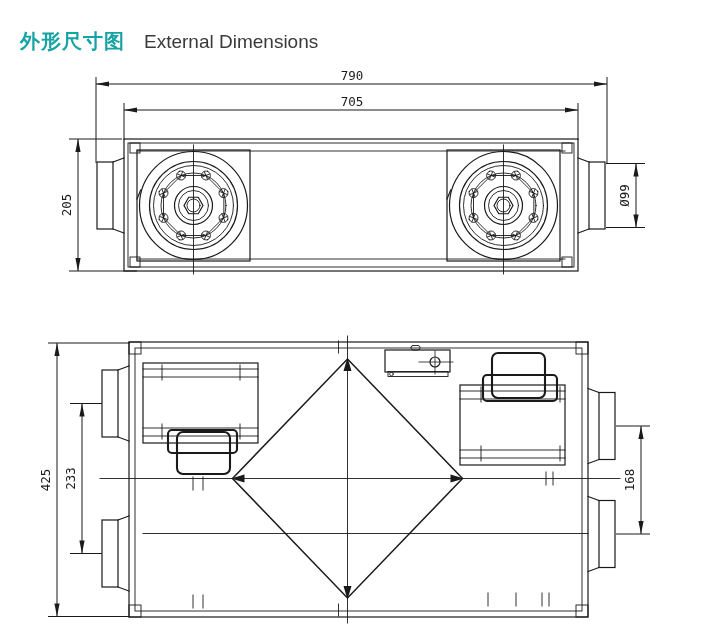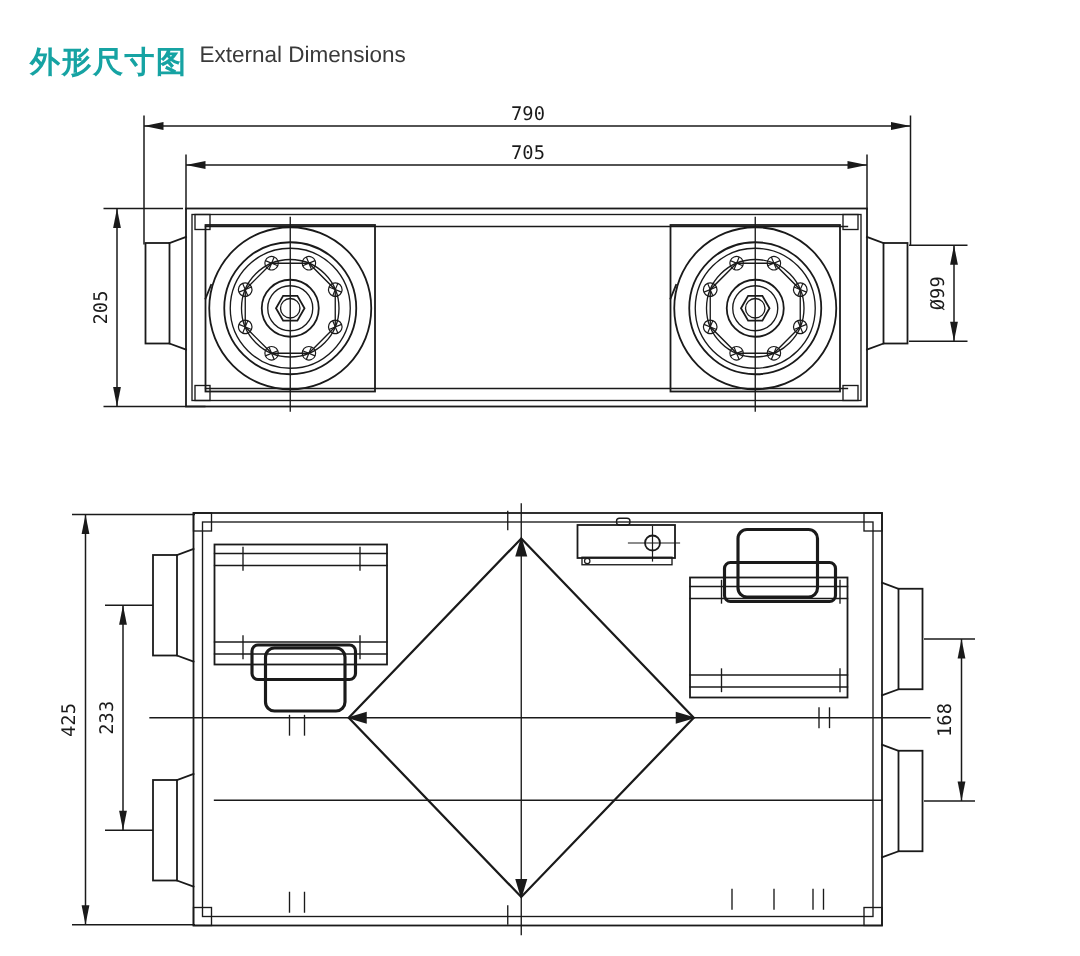--- a/index.html
+++ b/index.html
@@ -1,20 +1,20 @@
 <!DOCTYPE html>
 <html><head>
 <meta charset="utf-8">
 <style>
   html,body{margin:0;padding:0;background:#ffffff;}
   body{width:720px;height:637px;position:relative;font-family:"Liberation Sans",sans-serif;overflow:hidden;}
   .canvas{position:absolute;inset:0;background:#ffffff;}
-  .title-bar{position:absolute;left:20px;top:28px;display:flex;align-items:flex-start;gap:8px;}
+  .title-bar{position:absolute;left:20px;top:28px;display:flex;align-items:center;gap:19px;}
   .title-zh{font-family:"DejaVu Sans",sans-serif;font-size:20px;font-weight:bold;color:#16a3a3;letter-spacing:1px;}
-  .title-en{font-family:"Liberation Sans",sans-serif;font-size:15px;color:#3a3a3a;}
+  .title-en{font-family:"Liberation Sans",sans-serif;font-size:19px;color:#3a3a3a;}
   svg{position:absolute;left:0;top:0;}
   .ln{stroke:#1a1a1a;stroke-width:1.2;fill:none;stroke-linecap:square;}
   .thin{stroke-width:0.9;}
   .hair{stroke-width:0.8;}
   .thick{stroke-width:2.1;}
   .dimln{stroke:#1a1a1a;stroke-width:1;fill:none;}
   .dim-text{font-family:"DejaVu Sans Mono","Liberation Mono",monospace;font-size:12.5px;fill:#1a1a1a;stroke:none;text-anchor:middle;}
 </style>
 </head>
 <body>

